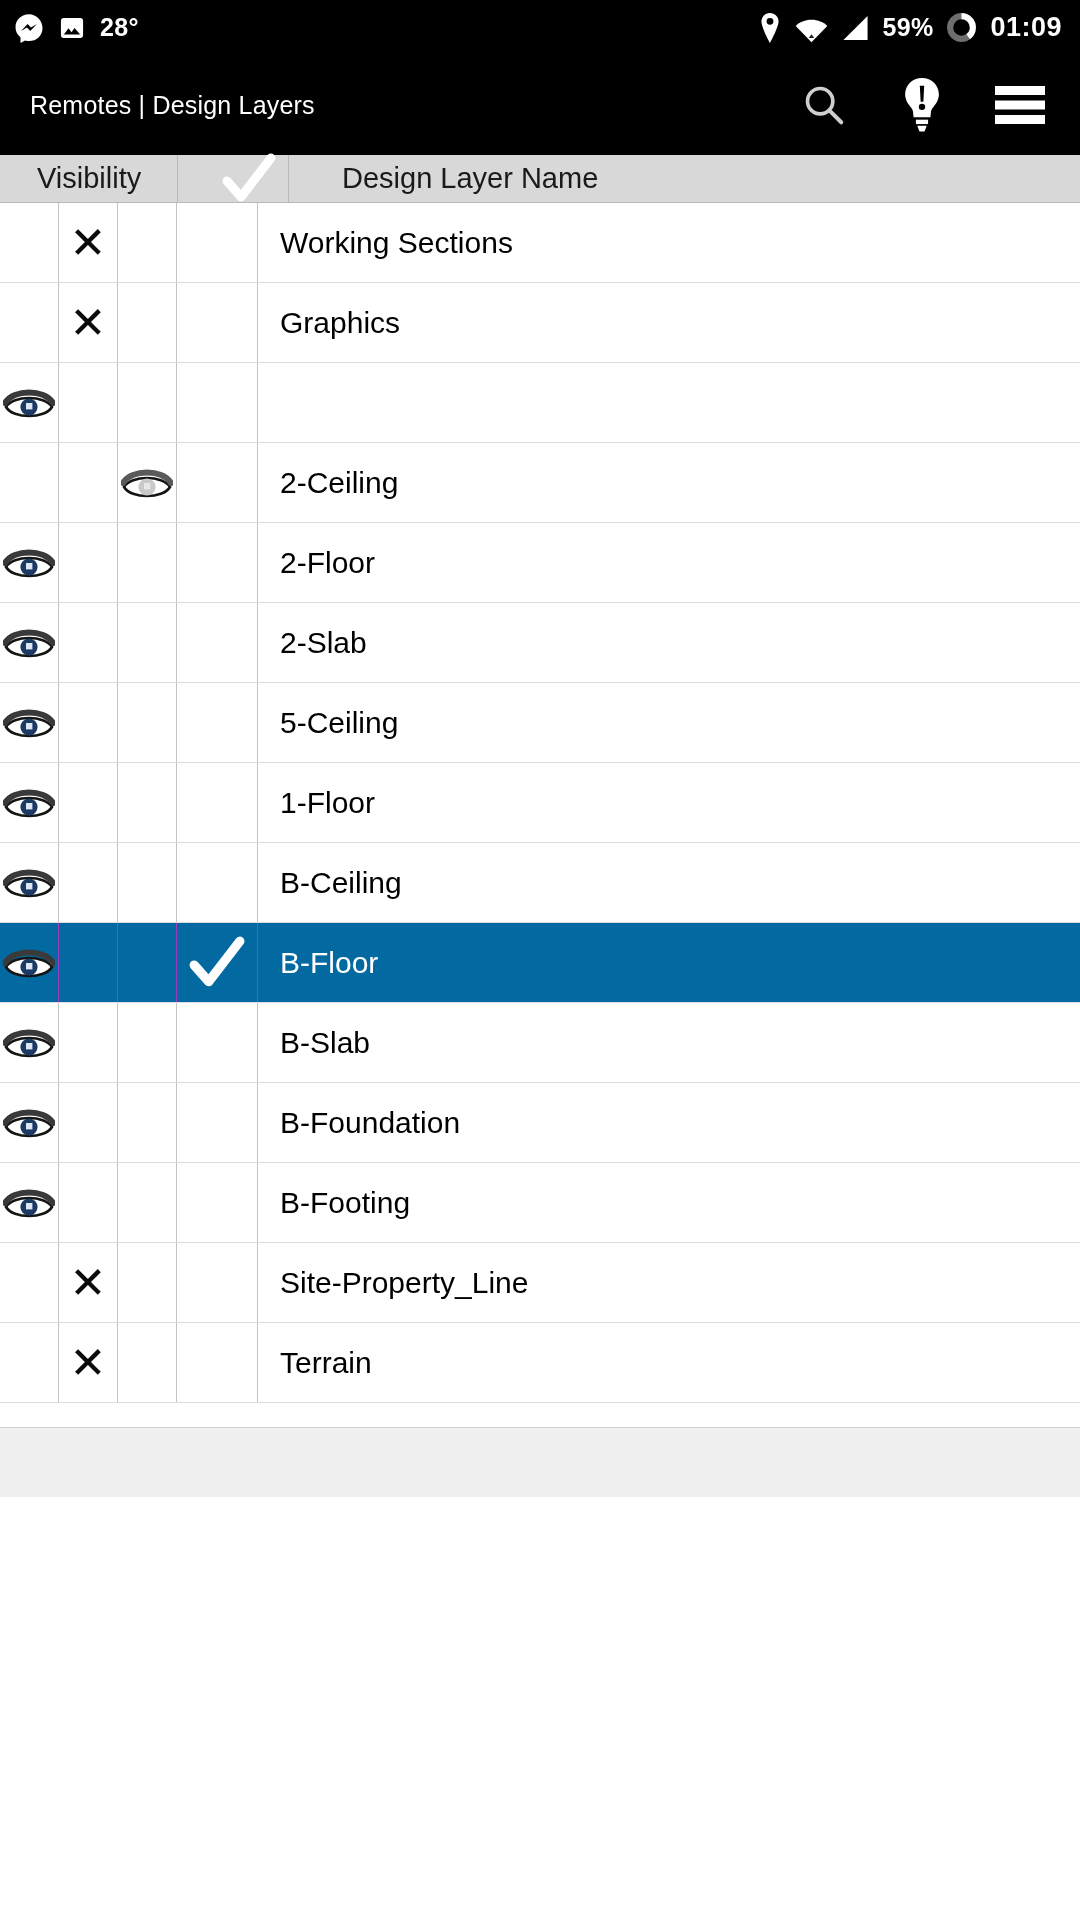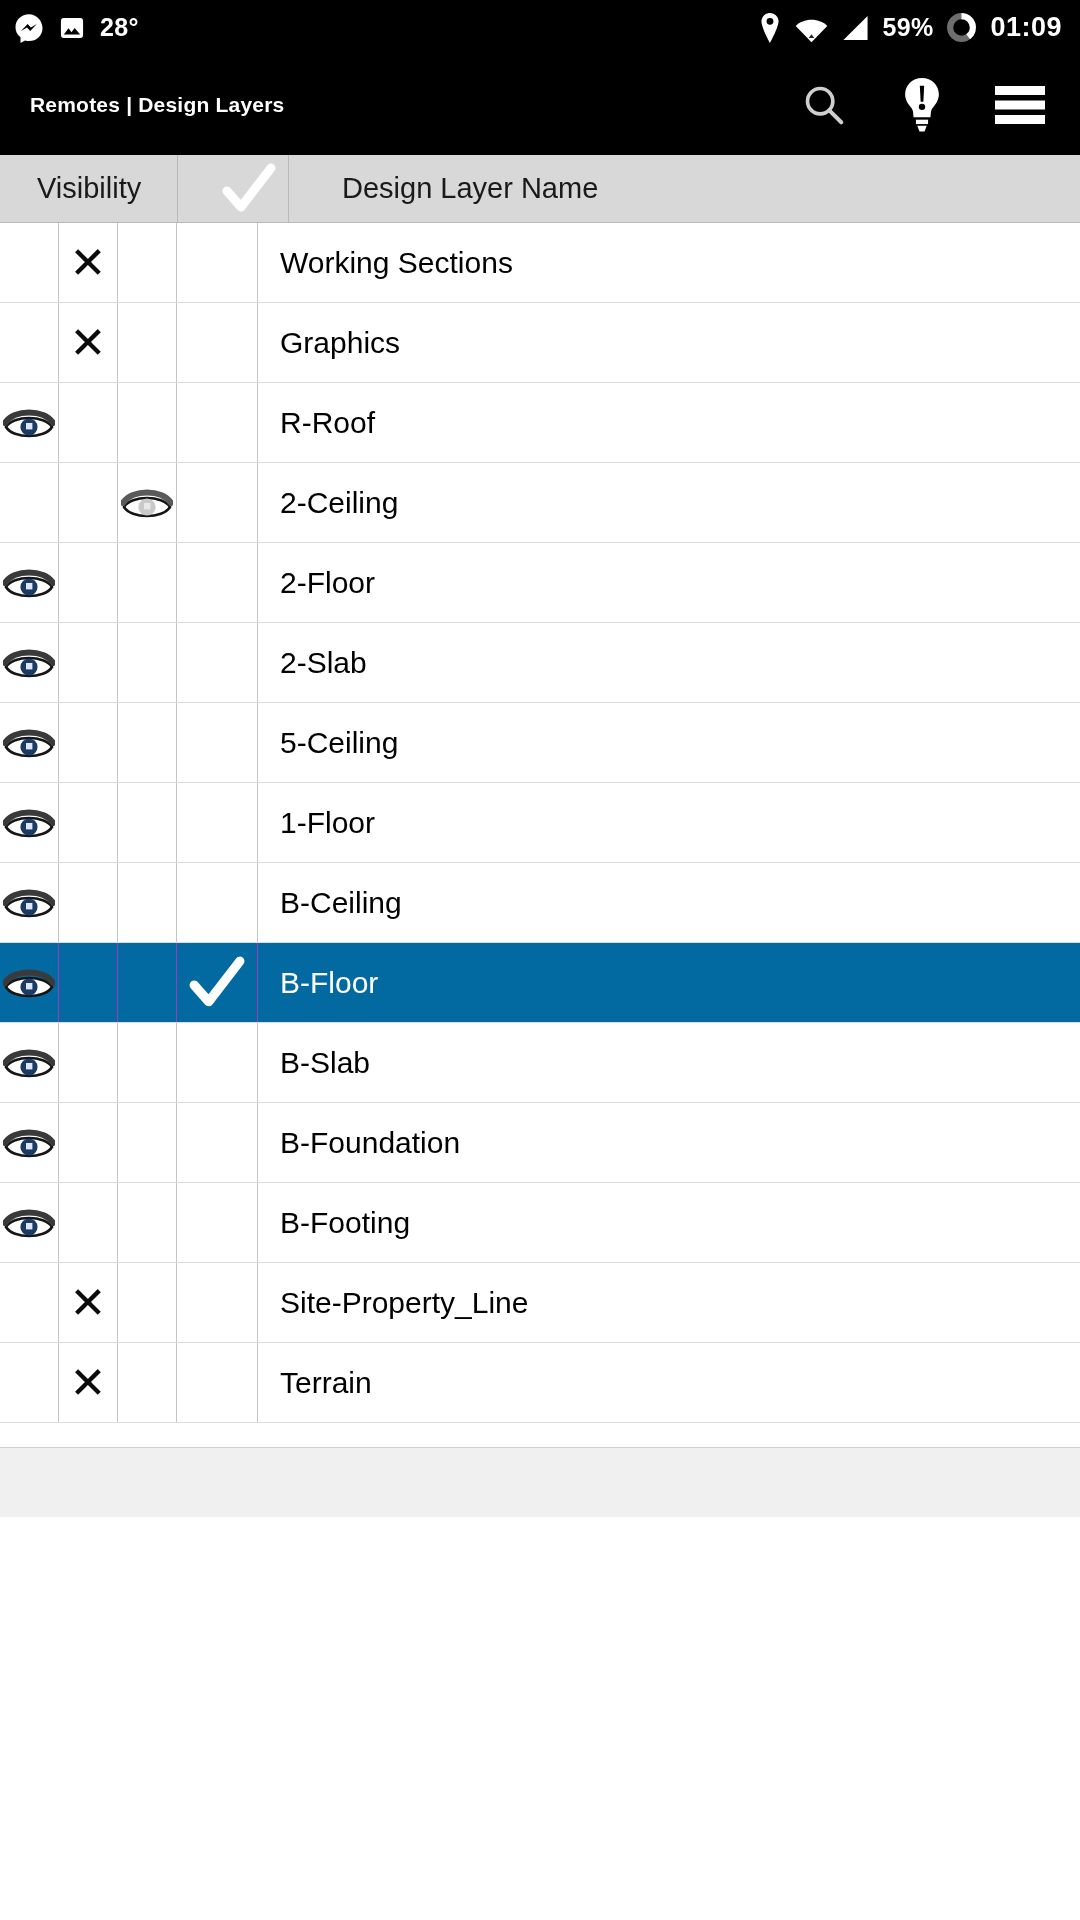--- a/index.html
+++ b/index.html
@@ -22,30 +22,30 @@
   .sb-text{ font-size:25px; font-weight:bold; letter-spacing:.3px; }
   .sb-time{ font-size:27px; font-weight:bold; letter-spacing:.5px; }
   .ic{ display:inline-block; line-height:0; }
 
   
   .appbar{
     height:100px; background:#000; color:#fff;
     display:flex; align-items:center; justify-content:space-between;
     padding:0 20px 0 30px;
   }
-  .appbar-title{ font-size:21px; font-weight:bold; letter-spacing:.2px; white-space:nowrap; }
+  .appbar-title{ font-size:25px; font-weight:normal; letter-spacing:.2px; white-space:nowrap; }
   .appbar-actions{ display:flex; align-items:center; gap:46px; padding-right:14px; }
   .act{ display:flex; align-items:center; justify-content:center; width:52px; height:52px; }
 
   
   .table{ width:1080px; background:#fff; }
   .row{ display:flex; width:1080px; }
 
   .thead{
-    height:68px; background:#d8d8d8; color:#1a1a1a;
+    height:48px; background:#d8d8d8; color:#1a1a1a;
     border-bottom:1px solid #b9b9b9;
     gap:31px;
   }
   .thead .cell{ display:flex; align-items:center; }
   .th-vis{
     width:178px; font-size:29px; padding-left:37px;
     border-right:1px solid #b9b9b9;
   }
   .th-check{
     width:80px; justify-content:center;
@@ -193,21 +193,20 @@
           <svg width="52" height="38" viewBox="0 0 52 38">
             <path d="M3 23 C10 11, 42 11, 49 23 C42 35, 10 35, 3 23 Z" fill="#ffffff" stroke="#151515" stroke-width="2.6"></path>
             <circle cx="26" cy="23" r="8.6" fill="#1b3b66"></circle>
             <rect x="23" y="19" width="6.4" height="6.4" fill="#dfe7f2"></rect>
             <path d="M2 19 C11 5, 41 5, 50 19" fill="none" stroke="#3a3a3a" stroke-width="6" stroke-linecap="round"></path>
           </svg>
         </div>
         <div class="c c2"></div>
         <div class="c c3"></div>
         <div class="c c4"></div>
-        <div class="cname">R-Roof</div>
       </div>
       <div class="row trow">
         <div class="c c1"></div>
         <div class="c c2"></div>
         <div class="c c3">
           <svg width="52" height="38" viewBox="0 0 52 38">
             <path d="M3 23 C10 11, 42 11, 49 23 C42 35, 10 35, 3 23 Z" fill="#ffffff" stroke="#151515" stroke-width="2.6"></path>
             <circle cx="26" cy="23" r="8.6" fill="#c9c9c9"></circle>
             <rect x="23" y="19" width="6.4" height="6.4" fill="#e8e8e8"></rect>
             <path d="M2 19 C11 5, 41 5, 50 19" fill="none" stroke="#5a5a5a" stroke-width="6" stroke-linecap="round"></path>

